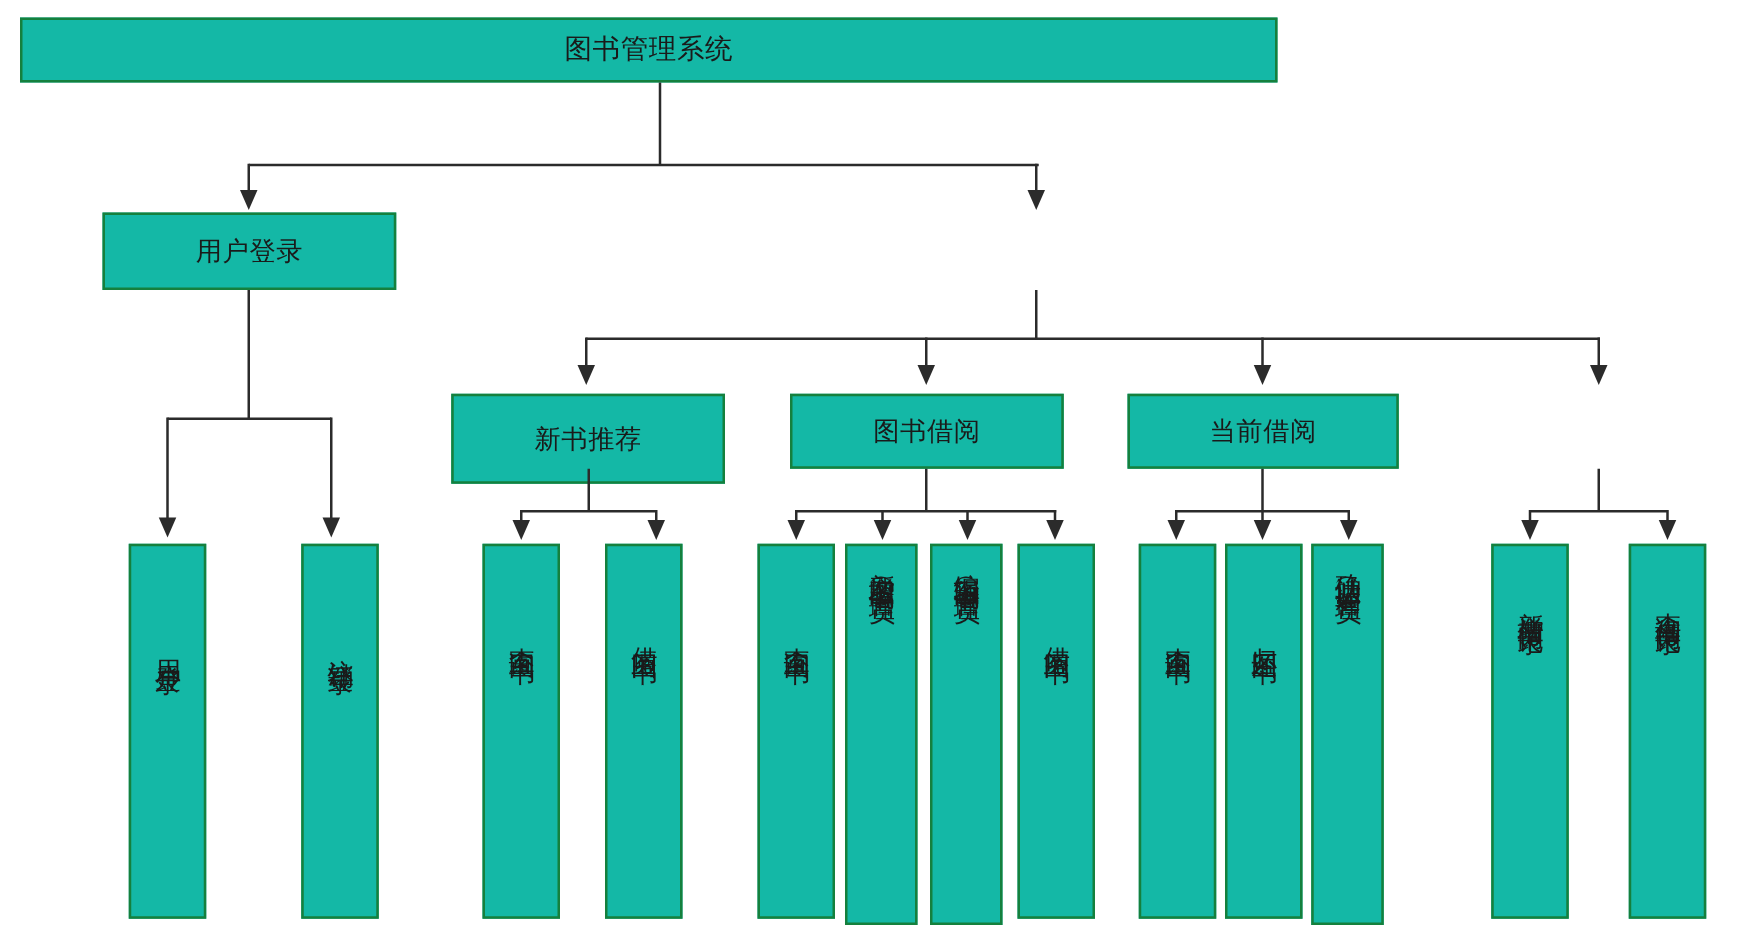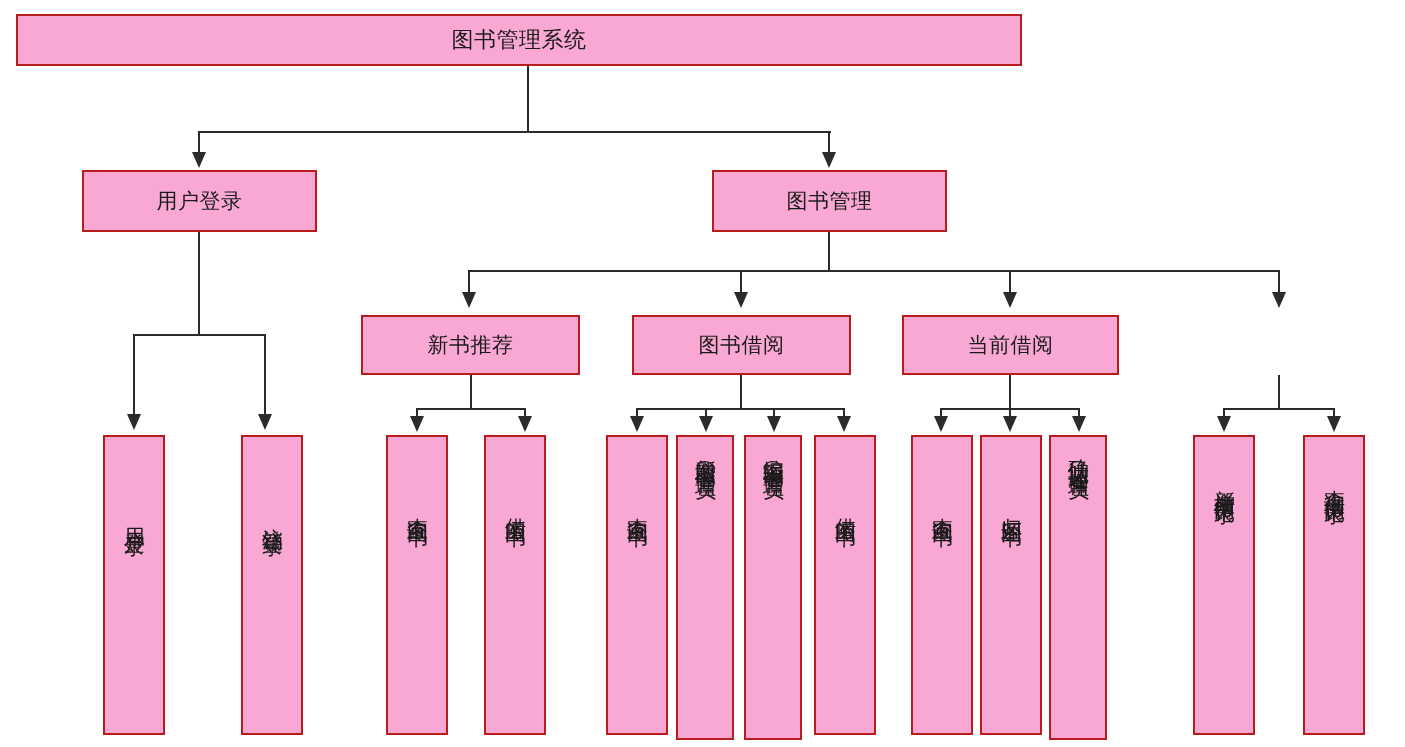--- a/index.html
+++ b/index.html
@@ -13,22 +13,22 @@
     position:relative;
     width:1405px;
     height:747px;
     background:#ffffff;
     overflow:hidden;
   }
   
   .node{
     position:absolute;
     box-sizing:border-box;
-    border:2px solid #b91c1c;
-    background:#f9a8d4;
+    border:2px solid #15803d;
+    background:#14b8a6;
     display:flex;
     align-items:center;
     justify-content:center;
     color:#1a1a1a;
     line-height:1.15;
   }
   .node .lbl{
     display:block;
     text-align:center;
     white-space:nowrap;
@@ -98,23 +98,20 @@
 
   <div class="seg v" style="left:198px;top:131px;width:2px;height:24px;"></div>
   <div class="arrow" style="left:192px;top:152px;"></div>
   <div class="seg v" style="left:828px;top:131px;width:2px;height:24px;"></div>
   <div class="arrow" style="left:822px;top:152px;"></div>
 
   <div class="node horiz" style="left:82px;top:170px;width:235px;height:62px;">
     <span class="lbl">用户登录</span>
   </div>
 
-  <div class="node horiz" style="left:712px;top:170px;width:235px;height:62px;">
-    <span class="lbl">图书管理</span>
-  </div>
 
   <div class="seg v" style="left:198px;top:232px;width:2px;height:103px;"></div>
   <div class="seg h" style="left:134px;top:334px;width:131px;height:2px;"></div>
   <div class="seg v" style="left:133px;top:334px;width:2px;height:82px;"></div>
   <div class="arrow" style="left:127px;top:414px;"></div>
   <div class="seg v" style="left:264px;top:334px;width:2px;height:82px;"></div>
   <div class="arrow" style="left:258px;top:414px;"></div>
 
   <div class="seg v" style="left:828px;top:232px;width:2px;height:39px;"></div>
   <div class="seg h" style="left:469px;top:270px;width:811px;height:2px;"></div>
@@ -124,21 +121,21 @@
 
   <div class="seg v" style="left:740px;top:270px;width:2px;height:24px;"></div>
   <div class="arrow" style="left:734px;top:292px;"></div>
 
   <div class="seg v" style="left:1009px;top:270px;width:2px;height:24px;"></div>
   <div class="arrow" style="left:1003px;top:292px;"></div>
 
   <div class="seg v" style="left:1278px;top:270px;width:2px;height:24px;"></div>
   <div class="arrow" style="left:1272px;top:292px;"></div>
 
-  <div class="node horiz" style="left:361px;top:315px;width:219px;height:60px;">
+  <div class="node horiz" style="left:361px;top:315px;width:219px;height:72px;">
     <span class="lbl">新书推荐</span>
   </div>
   <div class="node horiz" style="left:902px;top:315px;width:217px;height:60px;">
     <span class="lbl">当前借阅</span>
   </div>
   <div class="node horiz" style="left:632px;top:315px;width:219px;height:60px;">
     <span class="lbl">图书借阅</span>
   </div>
 
   <div class="seg v" style="left:470px;top:375px;width:2px;height:34px;"></div>

